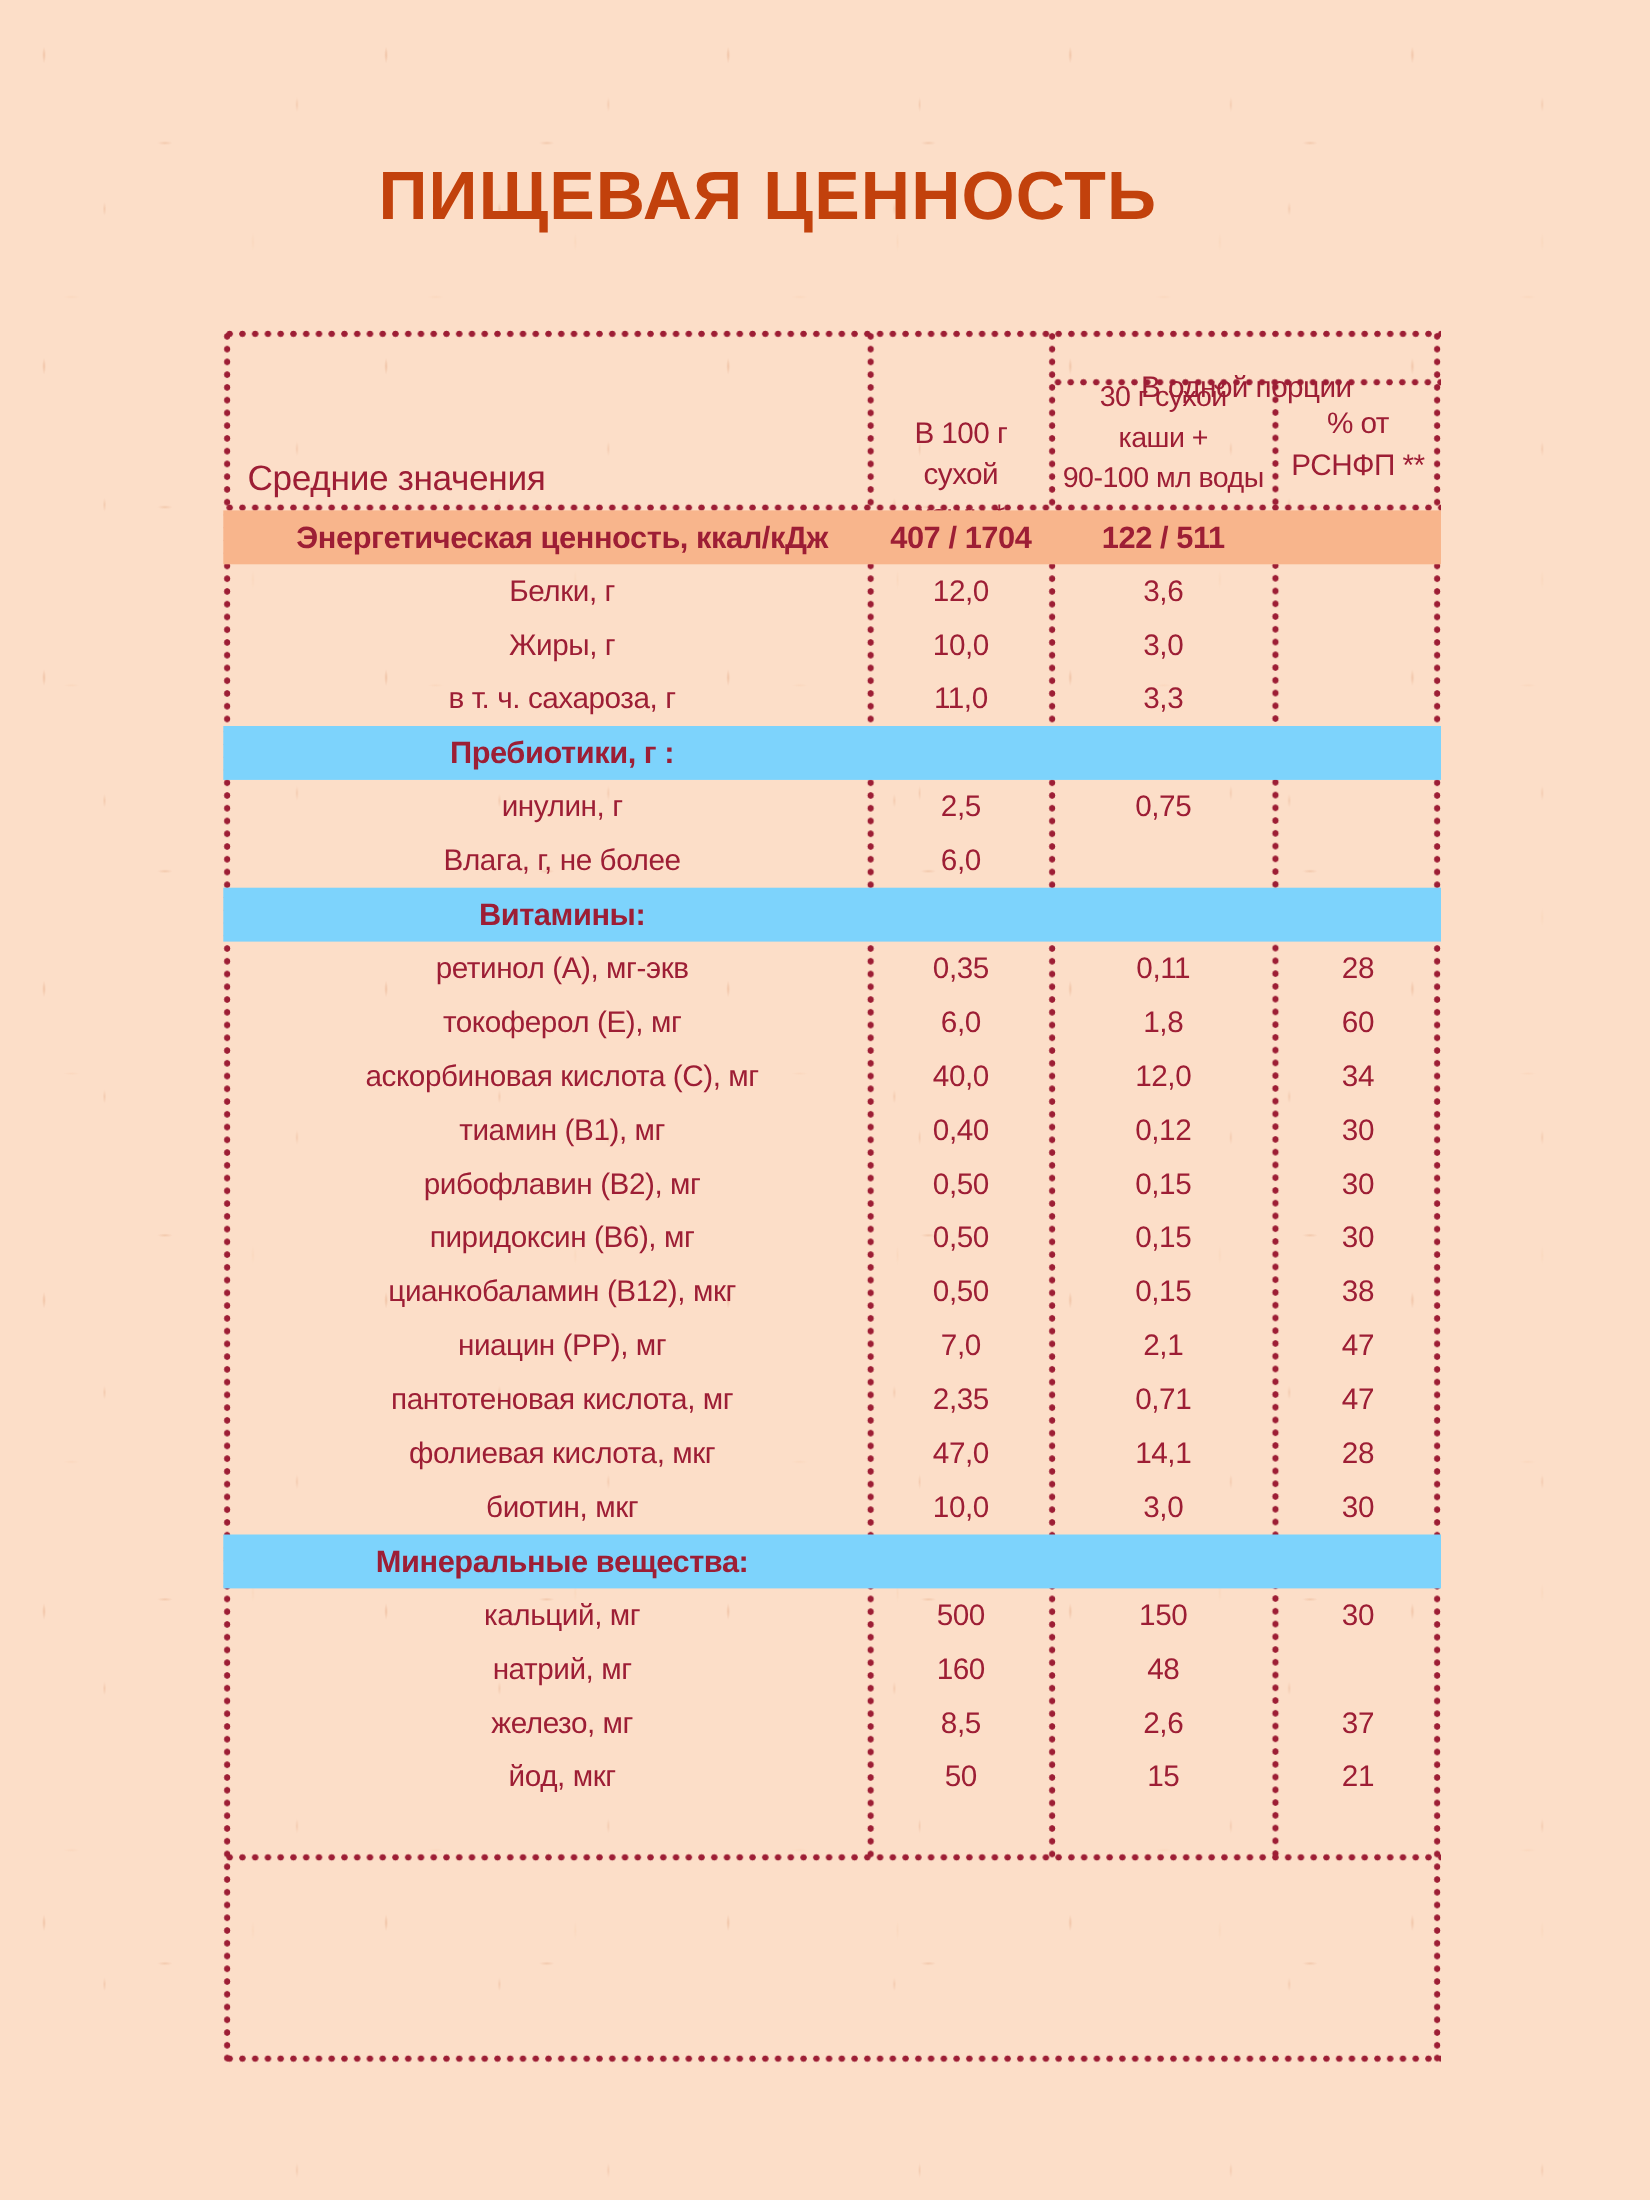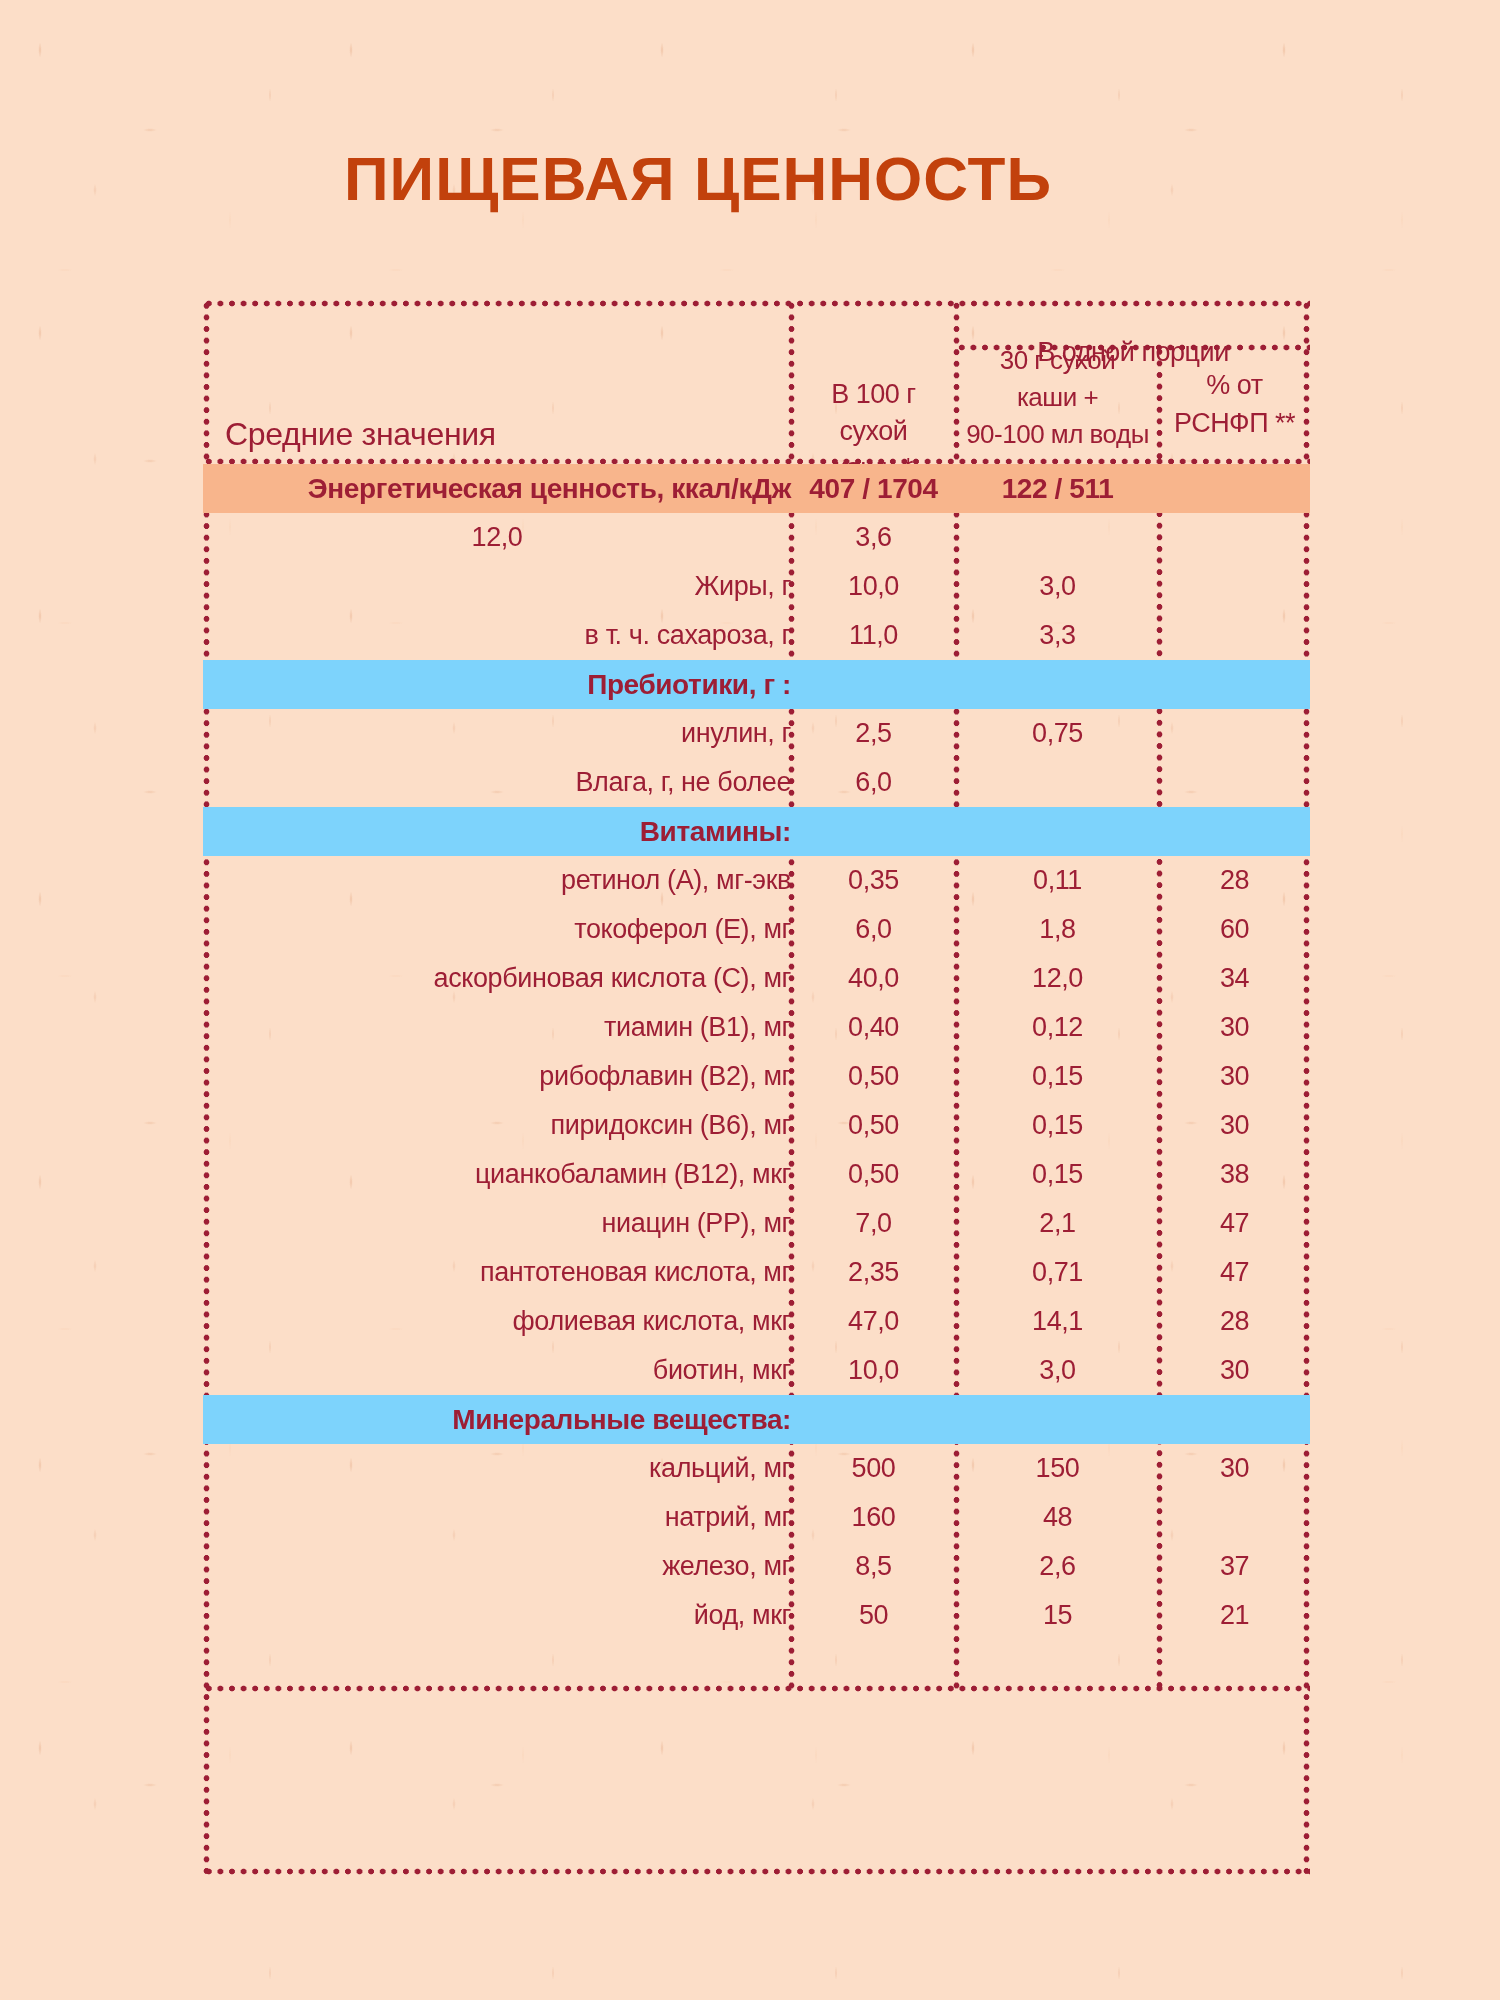--- a/index.html
+++ b/index.html
@@ -38,21 +38,21 @@
   
   .h-col1{position:absolute;left:22px;top:72px;font-size:32px;font-weight:normal;letter-spacing:-0.3px;margin-top:44px;}
   .h-col2{position:absolute;left:588px;width:165px;top:36px;text-align:center;font-size:27px;line-height:37px;letter-spacing:-0.5px;margin-top:40px;}
   .h-portion{position:absolute;left:753px;width:354px;top:0;height:46px;display:flex;align-items:center;justify-content:center;font-size:27px;letter-spacing:-0.5px;margin-top:29px;}
   .h-col3{position:absolute;left:753px;width:203px;top:42px;text-align:center;font-size:26px;line-height:37px;letter-spacing:-0.5px;}
   .h-col4{position:absolute;left:956px;width:151px;top:66px;text-align:center;font-size:27px;line-height:38px;letter-spacing:-0.5px;}
   
   .rows{position:absolute;left:0;top:164px;width:1107px;}
   .row{height:49px;display:grid;grid-template-columns:588px 165px 203px 151px;align-items:center;}
   .row .cell{font-size:27px;letter-spacing:-0.4px;white-space:nowrap;}
-  .row .label{padding-left:28px;text-align:right;}
+  .row .label{padding-left:28px;text-align:center;}
   .row .val{text-align:center;}
   .row.section{background:#7dd3fc;}
   .row.section .label{font-weight:bold;font-size:28px;}
   .row.energy{background:#f8b58c;}
   .row.energy .cell{font-weight:bold;font-size:28px;}
   
   .footnotes{position:absolute;left:24px;top:1416px;width:1070px;font-size:27px;line-height:41px;letter-spacing:-0.4px;}
   .fn-line{white-space:pre-wrap;}
 </style>
 </head>
@@ -92,20 +92,21 @@
   </div>
 
   <div class="rows" id="rows">
       <div class="row energy">
         <div class="cell label">Энергетическая ценность, ккал/кДж</div>
         <div class="cell val per100">407 / 1704</div>
         <div class="cell val portion">122 / 511</div>
         <div class="cell val pct"></div>
       </div>
       <div class="row data">
+        <div class="cell label">Белки, г</div>
         <div class="cell val per100">12,0</div>
         <div class="cell val portion">3,6</div>
         <div class="cell val pct"></div>
       </div>
       <div class="row data">
         <div class="cell label">Жиры, г</div>
         <div class="cell val per100">10,0</div>
         <div class="cell val portion">3,0</div>
         <div class="cell val pct"></div>
       </div>

